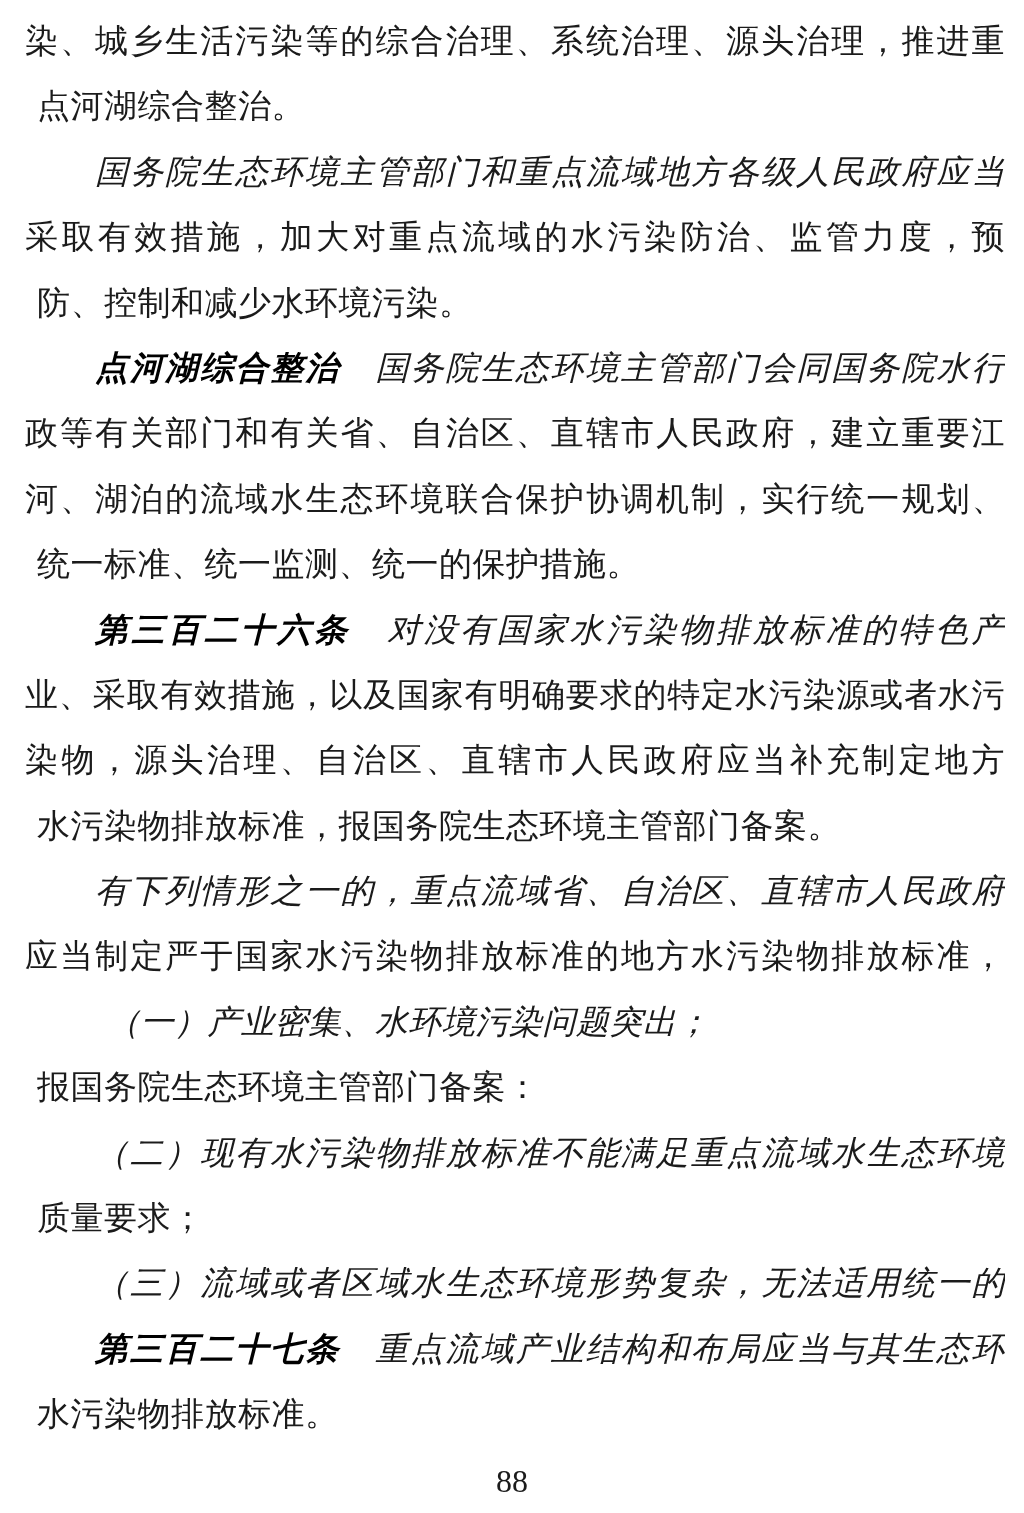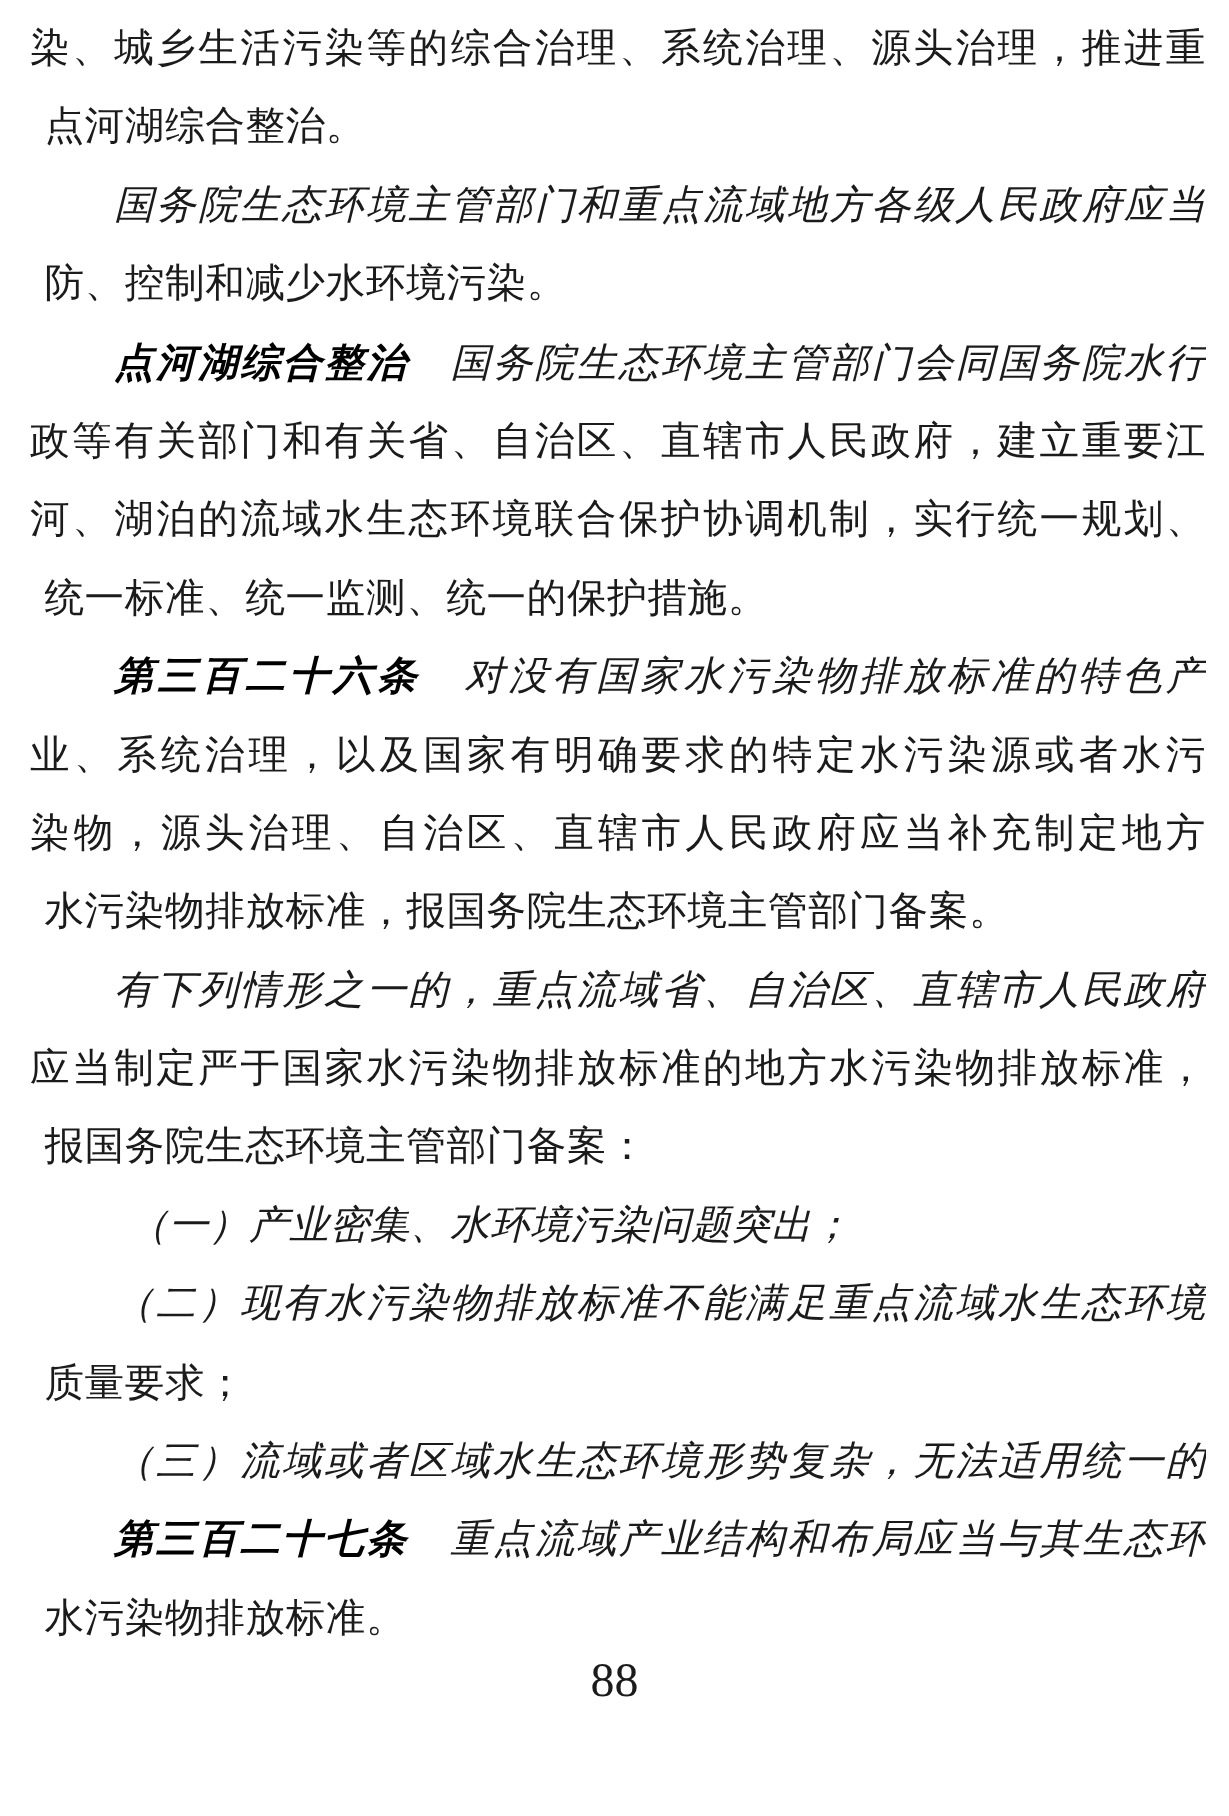--- a/index.html
+++ b/index.html
@@ -36,52 +36,54 @@
   }
   .line.indent {
     text-indent: 70px;
     font-style: italic;
   }
   .lead {
     font-weight: bold;
     color: #000000;
   }
   .page-number {
+    margin-top: 15px;
     text-align: center;
-    font-size: 40px;
+    font-size: 32px;
     line-height: 36px;
     color: #1b1b1b;
   }
 </style>
 </head>
 <body>
 
 <div class="page">
   <div class="text-block">
 
     <div class="line">染、城乡生活污染等的综合治理、系统治理、源头治理，推进重</div>
     <div class="line end">点河湖综合整治。</div>
     <div class="line indent">国务院生态环境主管部门和重点流域地方各级人民政府应当</div>
+    <div class="line">采取有效措施，加大对重点流域的水污染防治、监管力度，预</div>
     <div class="line end">防、控制和减少水环境污染。</div>
 
     <div class="line indent"><span class="lead">点河湖综合整治</span><span>　国务院生态环境主管部门会同国务院水行</span></div>
     <div class="line">政等有关部门和有关省、自治区、直辖市人民政府，建立重要江</div>
     <div class="line">河、湖泊的流域水生态环境联合保护协调机制，实行统一规划、</div>
     <div class="line end">统一标准、统一监测、统一的保护措施。</div>
 
     <div class="line indent"><span class="lead">第三百二十六条</span><span>　对没有国家水污染物排放标准的特色产</span></div>
-    <div class="line">业、系统治理，以及国家有明确要求的特定水污染源或者水污</div>
+    <div class="line">业、采取有效措施，以及国家有明确要求的特定水污染源或者水污</div>
     <div class="line">染物，源头治理、自治区、直辖市人民政府应当补充制定地方</div>
     <div class="line end">水污染物排放标准，报国务院生态环境主管部门备案。</div>
 
     <div class="line indent">有下列情形之一的，重点流域省、自治区、直辖市人民政府</div>
     <div class="line">应当制定严于国家水污染物排放标准的地方水污染物排放标准，</div>
+    <div class="line indent end">（一）产业密集、水环境污染问题突出；</div>
+
     <div class="line end">报国务院生态环境主管部门备案：</div>
-
-    <div class="line indent end">（一）产业密集、水环境污染问题突出；</div>
 
     <div class="line indent">（二）现有水污染物排放标准不能满足重点流域水生态环境</div>
     <div class="line end">质量要求；</div>
 
     <div class="line indent">（三）流域或者区域水生态环境形势复杂，无法适用统一的</div>
     <div class="line indent"><span class="lead">第三百二十七条</span><span>　重点流域产业结构和布局应当与其生态环</span></div>
 
     <div class="line end">水污染物排放标准。</div>
 
   </div>

